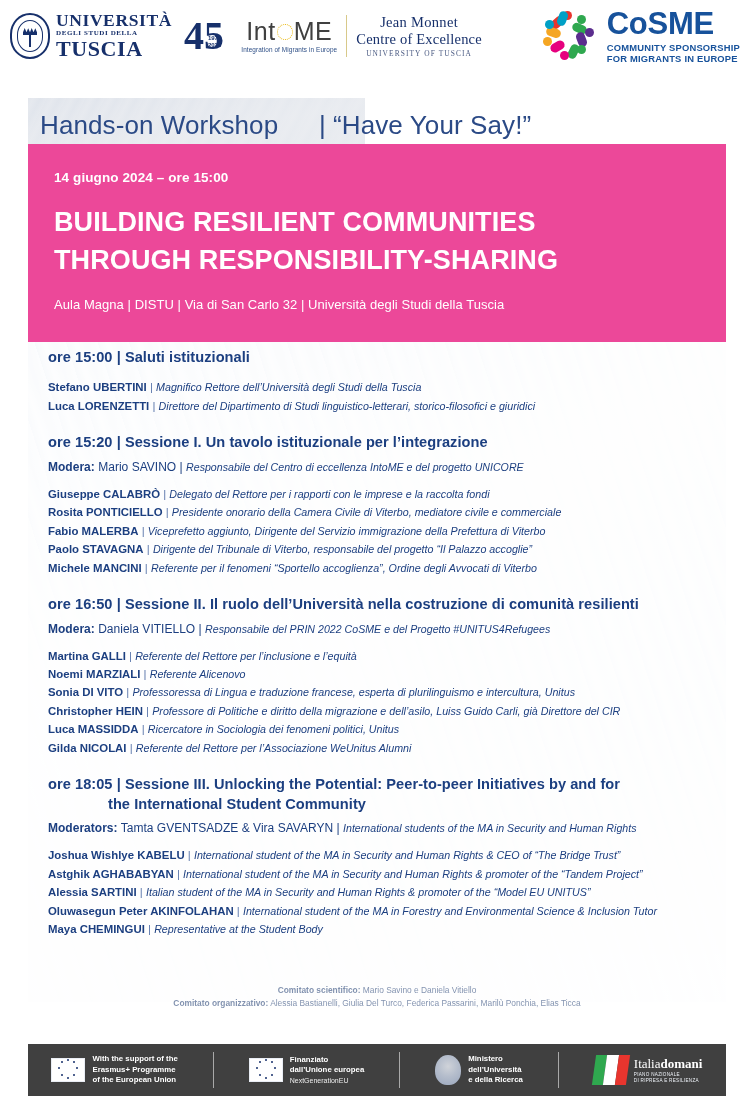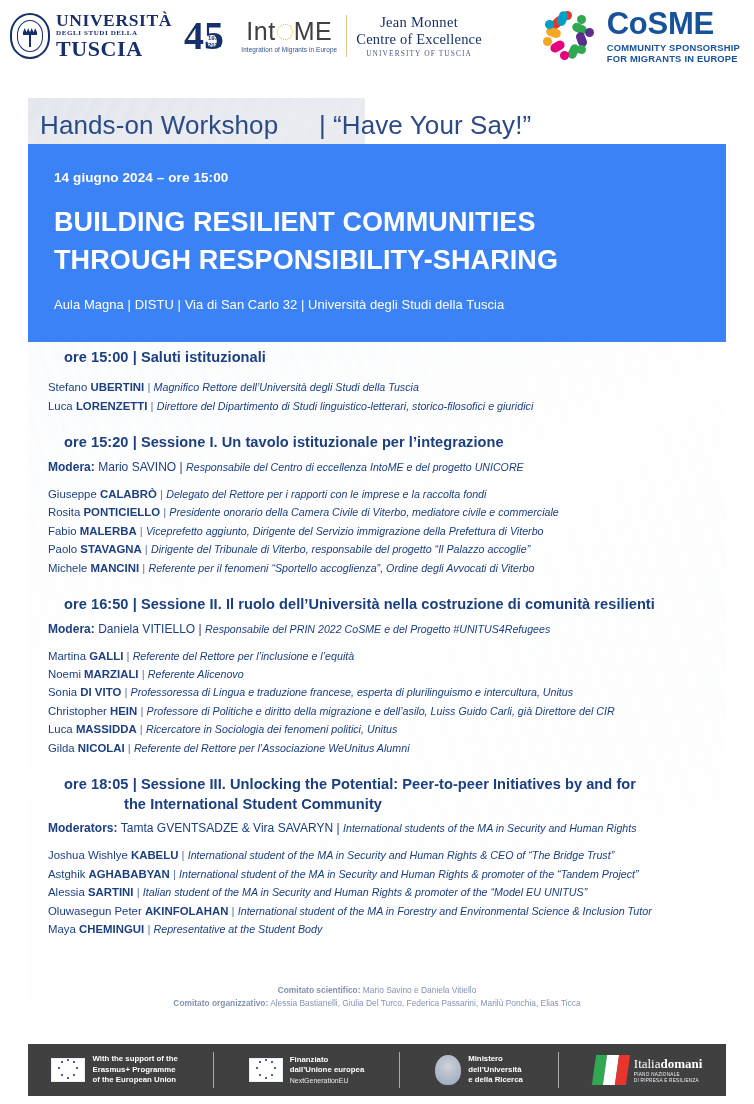--- a/index.html
+++ b/index.html
@@ -83,21 +83,21 @@
   }
   .workshop-text {
     position:absolute; left:40px; top:12px; width:700px;
     font-size:26px; color:#2b4a86; letter-spacing:.1px; white-space:nowrap;
   }
   .workshop-text .sep { color:#2b4a86; }
 
   
   .title-block {
     position:absolute; left:28px; top:144px; width:698px; height:198px;
-    background:#3b82f6;
+    background:#ec4899;
     color:#ffffff;
     padding:26px 0 0 26px;
   }
   .title-date { font-size:13.5px; font-weight:700; letter-spacing:.1px; }
   .title-main {
     margin-top:18px; font-size:27px; font-weight:700; line-height:1.42;
     letter-spacing:.1px;
   }
   .title-venue { margin-top:17px; font-size:13px; letter-spacing:.05px; }
 
@@ -118,34 +118,33 @@
   }
   .ghost::after {
     content:""; position:absolute; left:0; right:0; top:0; bottom:0;
     background:linear-gradient(180deg,rgba(255,255,255,.25) 0%,rgba(255,255,255,.55) 45%,rgba(255,255,255,.78) 100%);
   }
   .prog-inner { position:relative; padding:0 26px 0 48px; }
 
   .sess-head {
     font-size:14.6px; font-weight:700; color:#1c3f80; letter-spacing:.05px;
     line-height:1.33;
-    margin-left:16px;
   }
   .sess-head .l2 { display:block; padding-left:60px; }
   .modera {
     font-size:12px; color:#1c3f80; margin-top:7px; letter-spacing:.02px;
   }
   .modera b { font-weight:700; }
   .modera .role { font-style:italic; font-size:10.6px; }
 
   .people { margin-top:11px; }
   .person {
     font-size:11.4px; color:#1c3f80; line-height:1.62; white-space:nowrap;
   }
-  .person .nm { font-weight:400; }
+  .person .nm { font-weight:700; }
   .person .sur { font-weight:700; }
   .person .bar { color:#5e79ad; }
   .person .role { font-style:italic; font-size:10.7px; }
 
   .blk { margin-bottom:18px; }
   .blk-a { margin-top:6px; }
 
   
   .committees {
     position:absolute; left:0; top:984px; width:754px; text-align:center;

